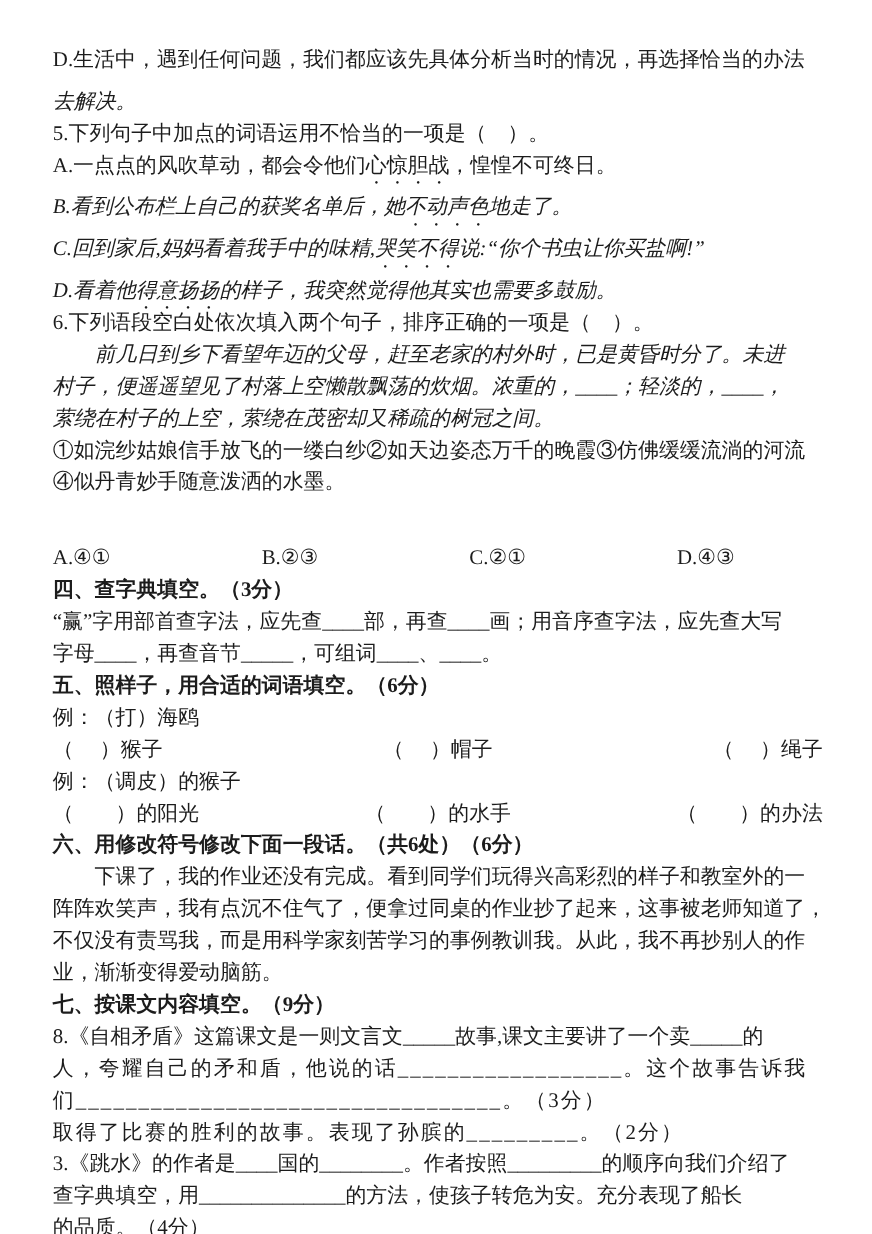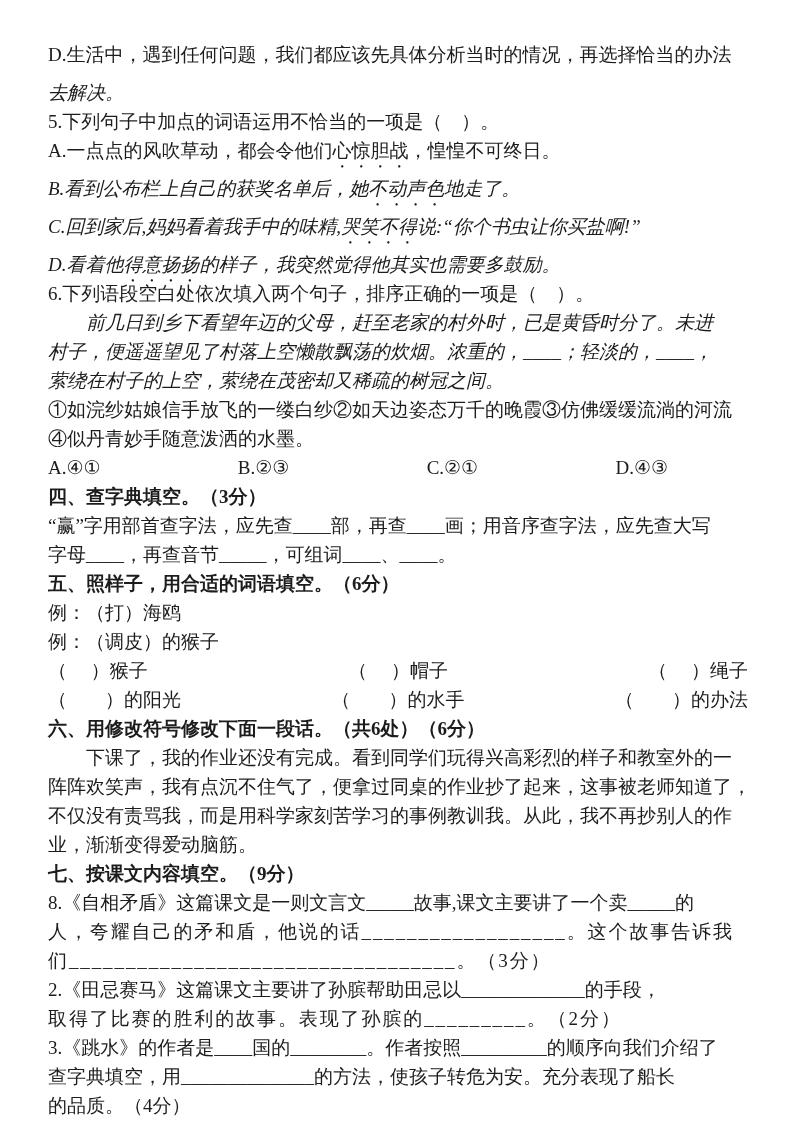--- a/index.html
+++ b/index.html
@@ -19,21 +19,21 @@
     height: 29px;
     line-height: 29px;
     white-space: pre;
   }
   .mt { margin-top: 9px; font-style: italic; }
   .indent { text-indent: 2em; }
   .head { font-weight: 600; }
   .kai { font-style: italic; }
   .spread { letter-spacing: 0.10em; }
   .row { display: flex; justify-content: space-between; }
-  .row4 { width: 620px; }
+  .row4 { width: 620px; margin-top: 40px; }
   .row3 { width: 700px; }
   .dots {
     -webkit-text-emphasis: filled dot;
     -webkit-text-emphasis-position: under;
     text-emphasis: filled dot;
     text-emphasis-position: under right;
     text-align: center;
   }
 </style>
 </head>
@@ -52,30 +52,29 @@
     <div class="line kai"><span>村子，便遥遥望见了村落上空懒散飘荡的炊烟。浓重的，____；轻淡的，____，</span></div>
     <div class="line kai"><span>萦绕在村子的上空，萦绕在茂密却又稀疏的树冠之间。</span></div>
     <div class="line"><span>①如浣纱姑娘信手放飞的一缕白纱②如天边姿态万千的晚霞③仿佛缓缓流淌的河流</span></div>
     <div class="line"><span>④似丹青妙手随意泼洒的水墨。</span></div>
     <div class="line row row4"><span>A.④①</span><span>B.②③</span><span>C.②①</span><span>D.④③</span></div>
     <div class="line head"><span>四、查字典填空。（3分）</span></div>
     <div class="line"><span>“赢”字用部首查字法，应先查____部，再查____画；用音序查字法，应先查大写</span></div>
     <div class="line"><span>字母____，再查音节_____，可组词____、____。</span></div>
     <div class="line head"><span>五、照样子，用合适的词语填空。（6分）</span></div>
     <div class="line"><span>例：（打）海鸥</span></div>
+    <div class="line row row3"><span>（　 ）猴子</span><span>（　 ）帽子</span><span>（　 ）绳子</span></div>
     <div class="line"><span>例：（调皮）的猴子</span></div>
-    <div class="line row row3"><span>（　 ）猴子</span><span>（　 ）帽子</span><span>（　 ）绳子</span></div>
     <div class="line row row3"><span>（　　）的阳光</span><span>（　　）的水手</span><span>（　　）的办法</span></div>
     <div class="line head"><span>六、用修改符号修改下面一段话。（共6处）（6分）</span></div>
     <div class="line indent"><span>下课了，我的作业还没有完成。看到同学们玩得兴高彩烈的样子和教室外的一</span></div>
     <div class="line"><span>阵阵欢笑声，我有点沉不住气了，便拿过同桌的作业抄了起来，这事被老师知道了，</span></div>
     <div class="line"><span>不仅没有责骂我，而是用科学家刻苦学习的事例教训我。从此，我不再抄别人的作</span></div>
     <div class="line"><span>业，渐渐变得爱动脑筋。</span></div>
     <div class="line head"><span>七、按课文内容填空。（9分）</span></div>
     <div class="line"><span>8.《自相矛盾》这篇课文是一则文言文_____故事,课文主要讲了一个卖_____的</span></div>
     <div class="line spread"><span>人，夸耀自己的矛和盾，他说的话__________________。这个故事告诉我</span></div>
     <div class="line spread"><span>们__________________________________。（3分）</span></div>
-    <div class="line"><span>2.《田忌赛马》这篇课文主要讲了孙膑帮助田忌以_____________的手段，</span></div>
     <div class="line spread"><span>取得了比赛的胜利的故事。表现了孙膑的_________。（2分）</span></div>
     <div class="line"><span>3.《跳水》的作者是____国的________。作者按照_________的顺序向我们介绍了</span></div>
     <div class="line"><span>查字典填空，用______________的方法，使孩子转危为安。充分表现了船长</span></div>
     <div class="line"><span>的品质。（4分）</span></div>
   </div>
 
 </body></html>

